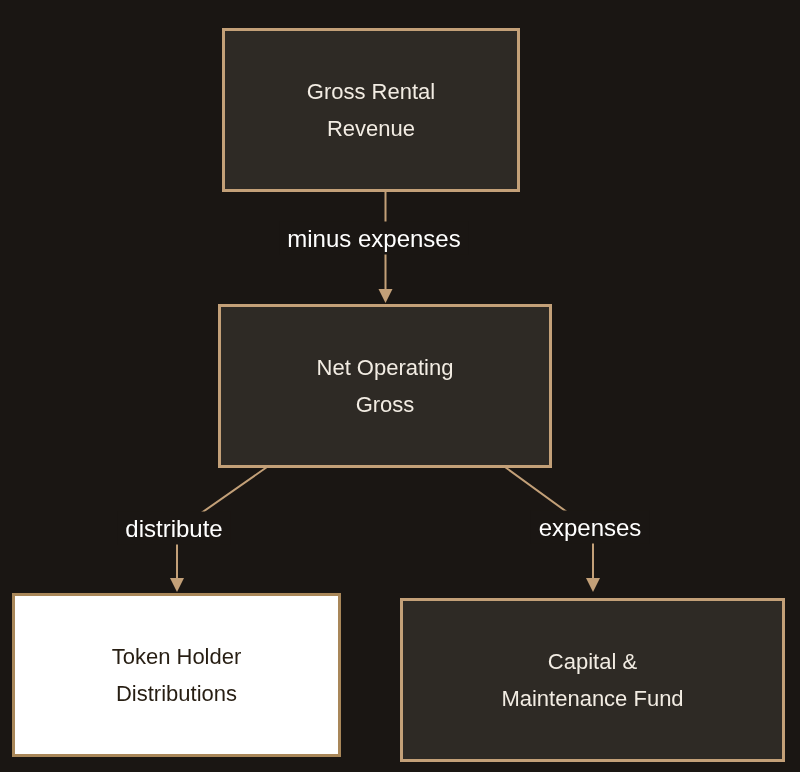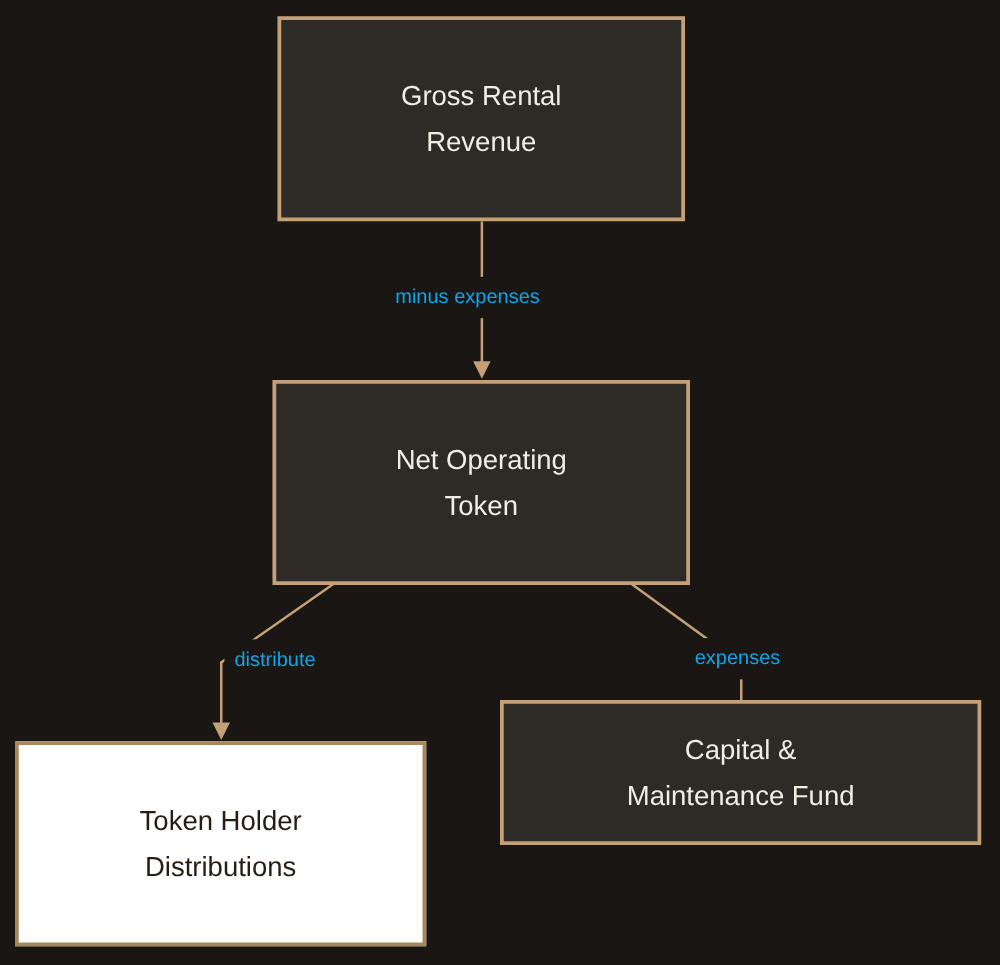--- a/index.html
+++ b/index.html
@@ -31,52 +31,52 @@
   }
   .node .node-label {
     display: inline-block;
     max-width: 200px;
   }
   .node.highlight {
     background: #ffffff;
     border-color: #a98759;
     color: #271e13;
   }
-  #node-gross   { left: 222px; top: 13px;  width: 326px; height: 164px; }
+  #node-gross   { left: 222px; top: 28px;  width: 298px; height: 164px; }
   #node-noi     { left: 218px; top: 304px; width: 334px; height: 164px; }
   #node-token   { left: 12px;  top: 593px; width: 329px; height: 164px; }
-  #node-capital { left: 400px; top: 560px; width: 385px; height: 116px; }
+  #node-capital { left: 400px; top: 598px; width: 385px; height: 164px; }
 
   #edges-layer {
     position: absolute;
     left: 0; top: 0;
     width: 800px; height: 772px;
     pointer-events: none;
   }
   #edges-layer path {
     stroke: #c3a078;
     stroke-width: 2;
     fill: none;
   }
   #edges-layer polygon {
     fill: #c3a078;
     stroke: none;
   }
   .edge-label {
     position: absolute;
     transform: translate(-50%, -50%);
     background: #1a1613;
-    color: #0ea5e9;
-    font-size: 16px;
+    color: #ffffff;
+    font-size: 24px;
     line-height: 33px;
     padding: 0 8px;
     white-space: nowrap;
   }
   #label-minus  { left: 374px; top: 238px; }
-  #label-dist   { left: 174px; top: 528px; margin-left: 46px; }
+  #label-dist   { left: 174px; top: 528px; }
   #label-res    { left: 590px; top: 527px; }
 </style>
 </head>
 <body>
 
 <div id="stage">
 
   <svg id="edges-layer" viewBox="0 0 800 772" xmlns="http://www.w3.org/2000/svg">
 
     <path d="M 385.5 177 L 385.5 290"></path>
@@ -93,21 +93,21 @@
 
   <div class="edge-label" id="label-dist">distribute</div>
 
   <div class="edge-label" id="label-res">expenses</div>
 
   <div class="node" id="node-gross">
     <span class="node-label">Gross Rental Revenue</span>
   </div>
 
   <div class="node" id="node-noi">
-    <span class="node-label">Net Operating Token</span>
+    <span class="node-label">Net Operating Gross</span>
   </div>
 
   <div class="node highlight" id="node-token">
     <span class="node-label">Token Holder Distributions</span>
   </div>
 
   <div class="node" id="node-capital">
     <span class="node-label">Capital &amp; Maintenance Fund</span>
   </div>
 

